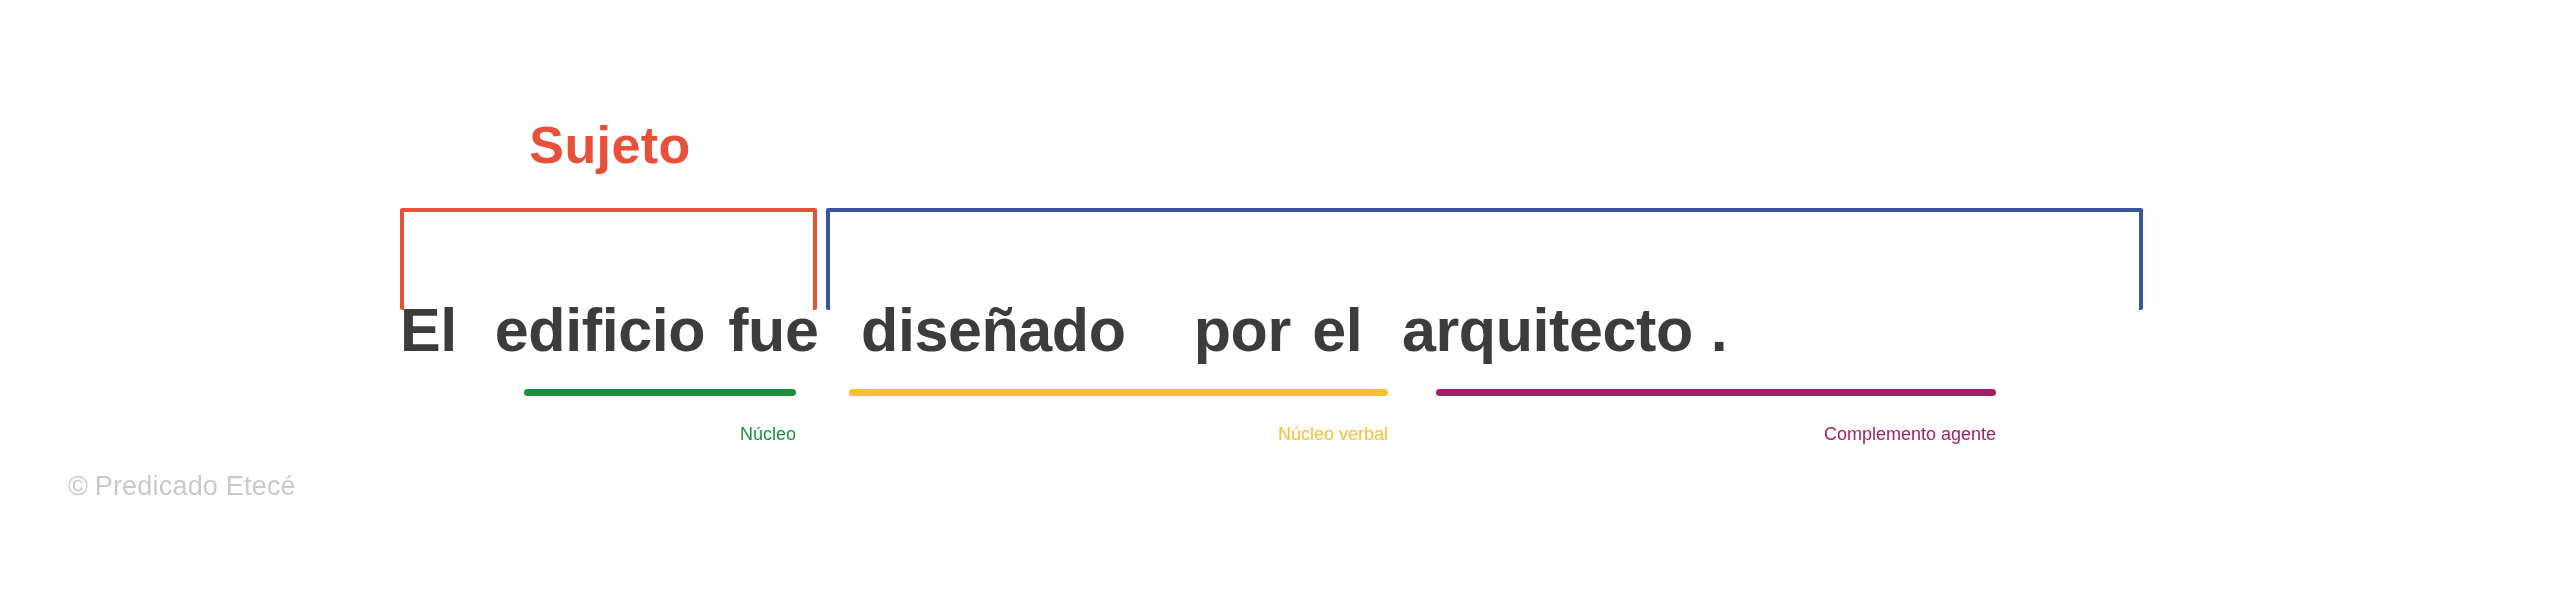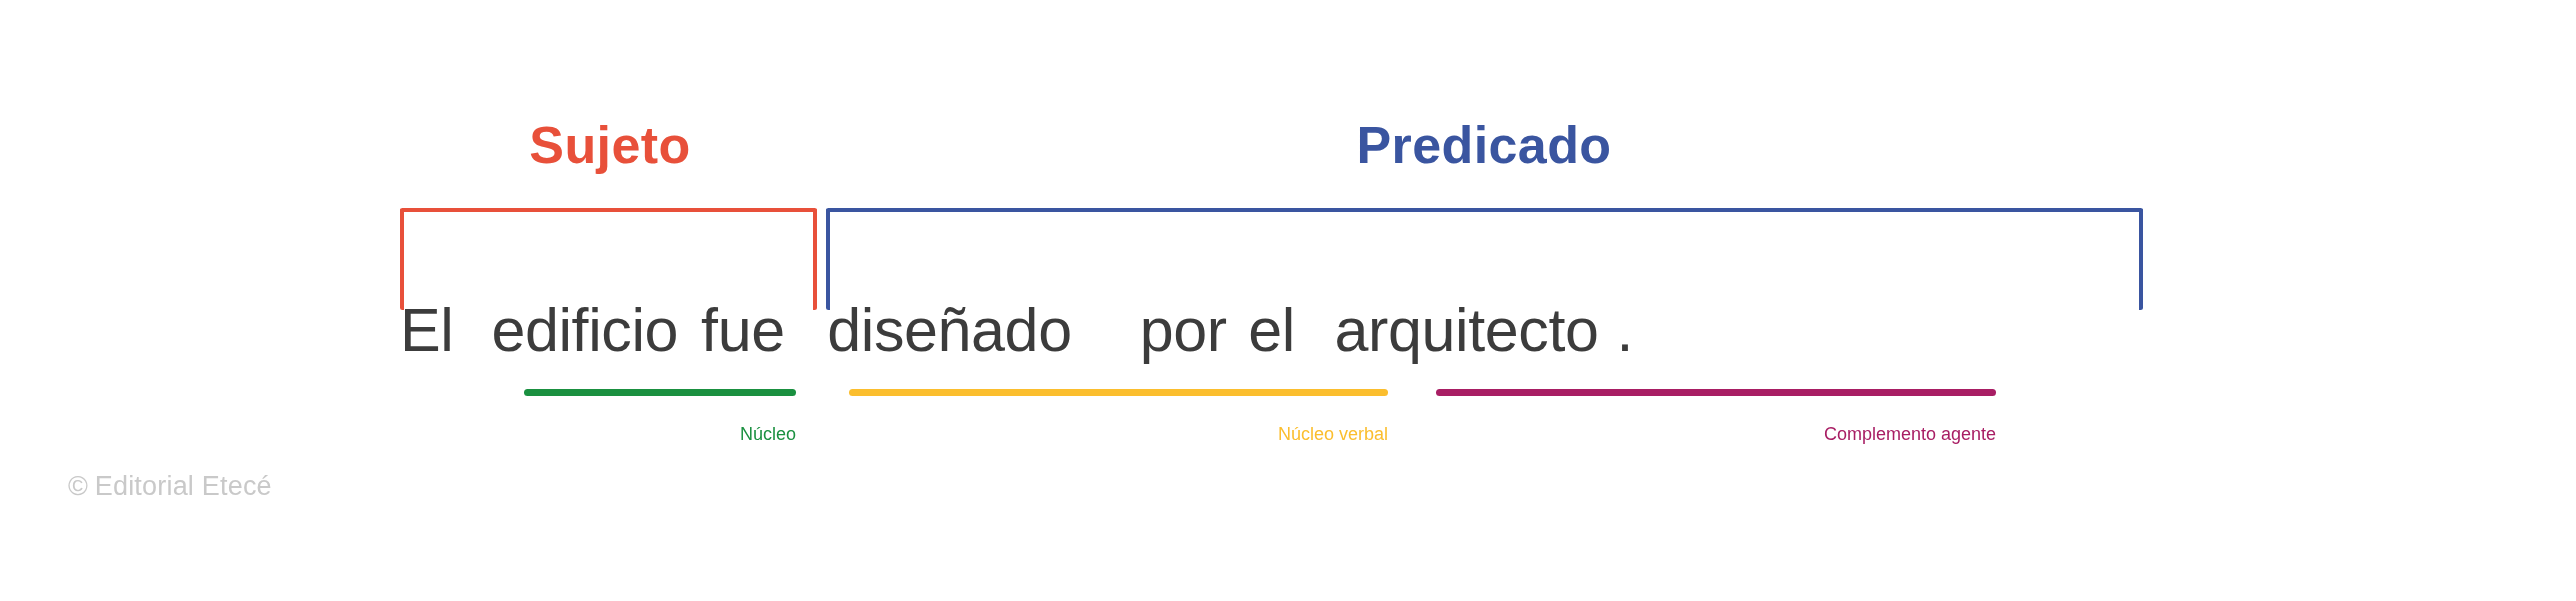--- a/index.html
+++ b/index.html
@@ -63,21 +63,21 @@
   #sentence {
     position: absolute;
     left: 400px;
     top: 295px;
     height: 82px;
     display: flex;
     align-items: baseline;
     white-space: nowrap;
     color: #3C3C3C;
     font-size: 61px;
-    font-weight: 400;
+    font-weight: 700;
     letter-spacing: -0.4px;
   }
   #sentence .seg {
     display: block;
   }
   .w { display: inline-block; }
   
   #w-el         { margin-right: 21.4px; }
   #w-edificio   { margin-right: 0px; }
   #w-fue        { margin-right: 26px; }
@@ -137,21 +137,20 @@
   }
   #watermark .wm-symbol { margin-right: 6.6px; }
 </style>
 </head>
 <body>
 
 <div id="canvas">
 
   <div class="const-label" id="label-sujeto">Sujeto</div>
 
-  <div class="const-label" id="label-predicado">Predicado</div>
 
   <div class="bracket" id="bracket-sujeto"></div>
 
   <div class="bracket" id="bracket-predicado"></div>
 
   <div id="sentence">
     <span class="seg">
       <span class="w" id="w-el">El</span>
       <span class="w" id="w-edificio">edificio</span>
     </span>
@@ -175,17 +174,17 @@
   <div class="func-underline" id="underline-nucleo"></div>
   <div class="func-underline" id="underline-nucleo-verbal"></div>
   <div class="func-underline" id="underline-comp-agente"></div>
 
   <div class="func-label" id="func-label-nucleo">Núcleo</div>
   <div class="func-label" id="func-label-comp-agente">Complemento agente</div>
   <div class="func-label" id="func-label-nucleo-verbal">Núcleo verbal</div>
 
 
   <div id="watermark">
-    <span class="wm-symbol">©</span><span>Editorial Etecé</span>
+    <span class="wm-symbol">©</span><span>Predicado Etecé</span>
   </div>
 
 </div>
 
 
 </body></html>

